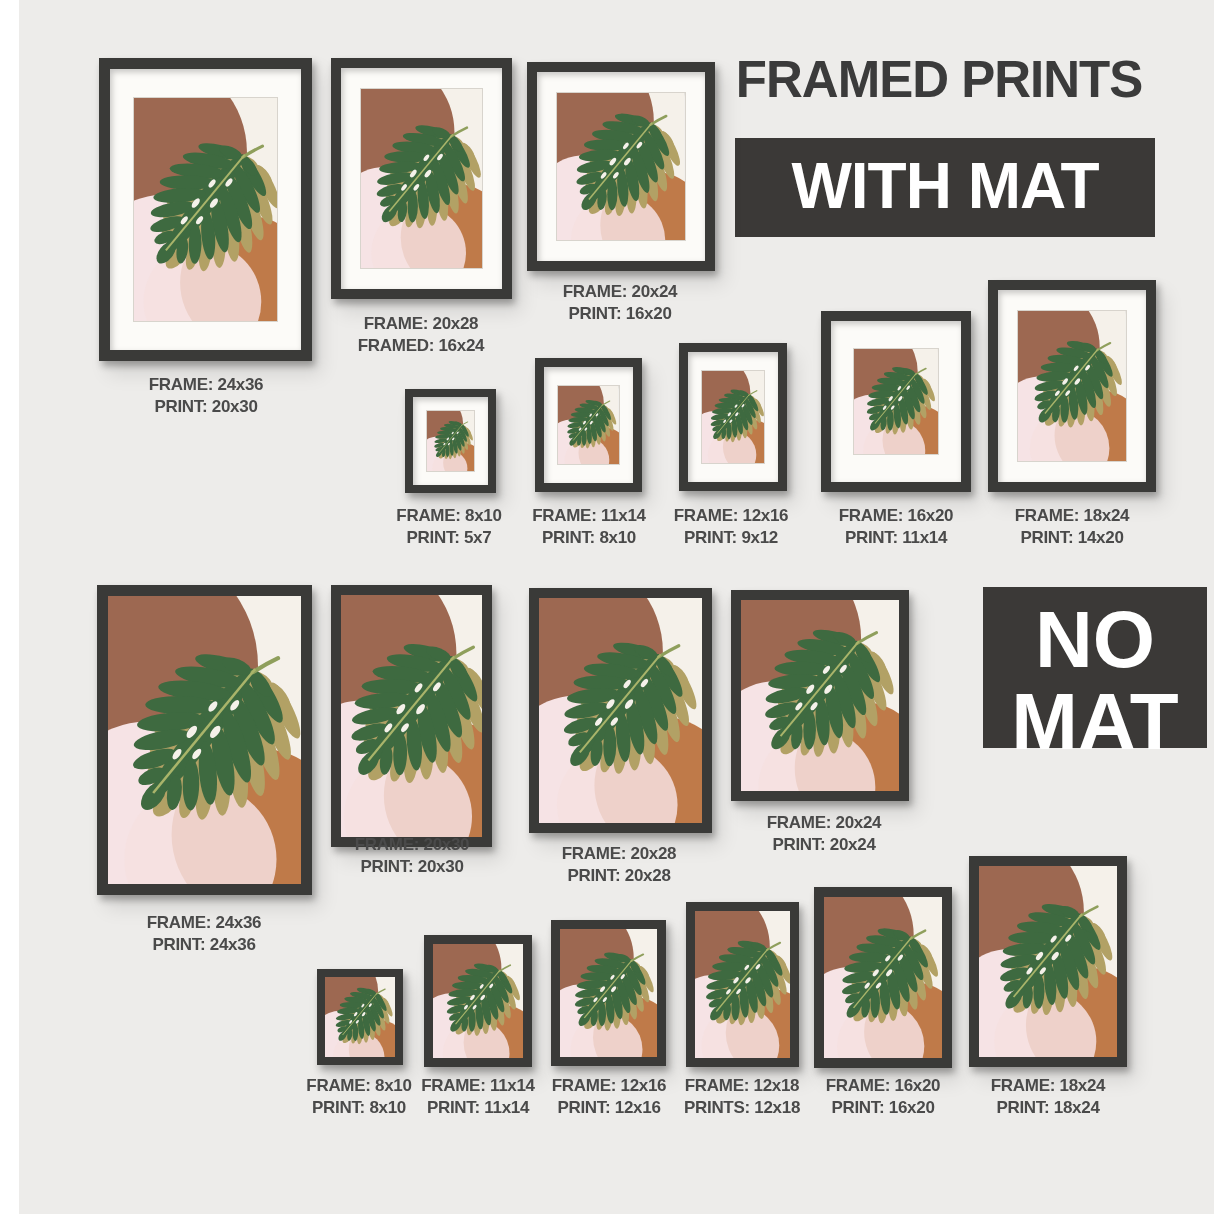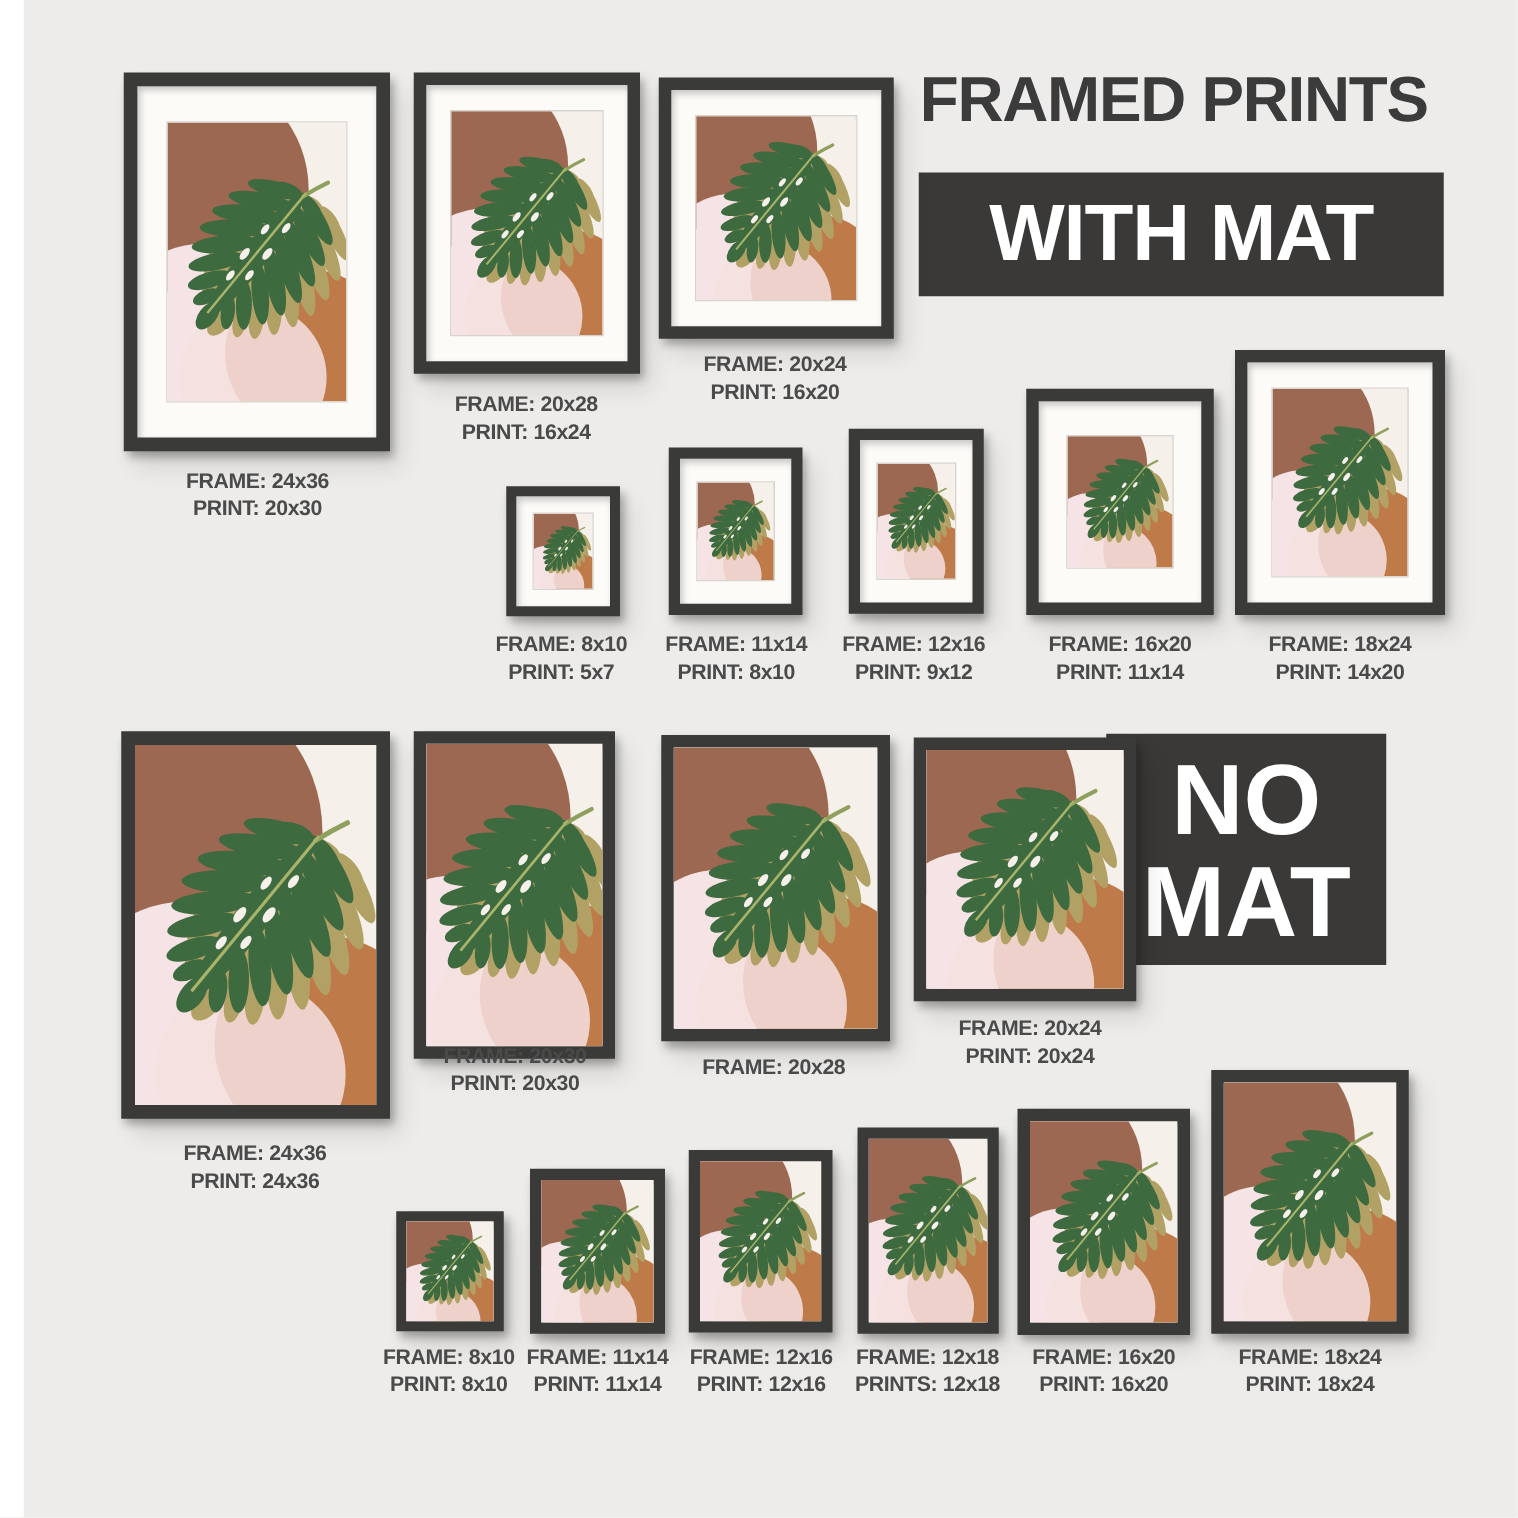--- a/index.html
+++ b/index.html
@@ -214,21 +214,21 @@
         </div>
       </div>
   </div>
 
   <div class="flabel" style="left:77px;top:374px">
     <div>FRAME: 24x36</div>
     <div>PRINT: 20x30</div>
   </div>
   <div class="flabel" style="left:292px;top:313px">
     <div>FRAME: 20x28</div>
-    <div>PRINT: 16x24</div>
+    <div>FRAMED: 16x24</div>
   </div>
   <div class="flabel" style="left:491px;top:281px">
     <div>FRAME: 20x24</div>
     <div>PRINT: 16x20</div>
   </div>
   <div class="flabel" style="left:320px;top:505px">
     <div>FRAME: 8x10</div>
     <div>PRINT: 5x7</div>
   </div>
   <div class="flabel" style="left:460px;top:505px">
@@ -241,21 +241,21 @@
   </div>
   <div class="flabel" style="left:767px;top:505px">
     <div>FRAME: 16x20</div>
     <div>PRINT: 11x14</div>
   </div>
   <div class="flabel" style="left:943px;top:505px">
     <div>FRAME: 18x24</div>
     <div>PRINT: 14x20</div>
   </div>
 
-  <div class="nomatbox" style="left:866px;top:587px;width:224px;height:185px">
+  <div class="nomatbox" style="left:964px;top:587px;width:224px;height:161px">
     <div>NO</div>
     <div>MAT</div>
   </div>
 
   <div class="frame nomat" style="left:78px;top:585px;width:215px;height:310px;--bw:11px">
     <div class="mat">
         <div class="art">
           <svg viewBox="0 0 200 280" preserveAspectRatio="xMidYMid slice">
             <use href="#artsym"></use>
           </svg>
@@ -347,20 +347,21 @@
   <div class="flabel" style="left:75px;top:912px">
     <div>FRAME: 24x36</div>
     <div>PRINT: 24x36</div>
   </div>
   <div class="flabel" style="left:283px;top:834px">
     <div>FRAME: 20x30</div>
     <div>PRINT: 20x30</div>
   </div>
   <div class="flabel" style="left:490px;top:843px">
     <div>FRAME: 20x28</div>
+    <div>PRINT: 20x28</div>
   </div>
   <div class="flabel" style="left:695px;top:812px">
     <div>FRAME: 20x24</div>
     <div>PRINT: 20x24</div>
   </div>
   <div class="flabel" style="left:230px;top:1075px">
     <div>FRAME: 8x10</div>
     <div>PRINT: 8x10</div>
   </div>
   <div class="flabel" style="left:349px;top:1075px">

